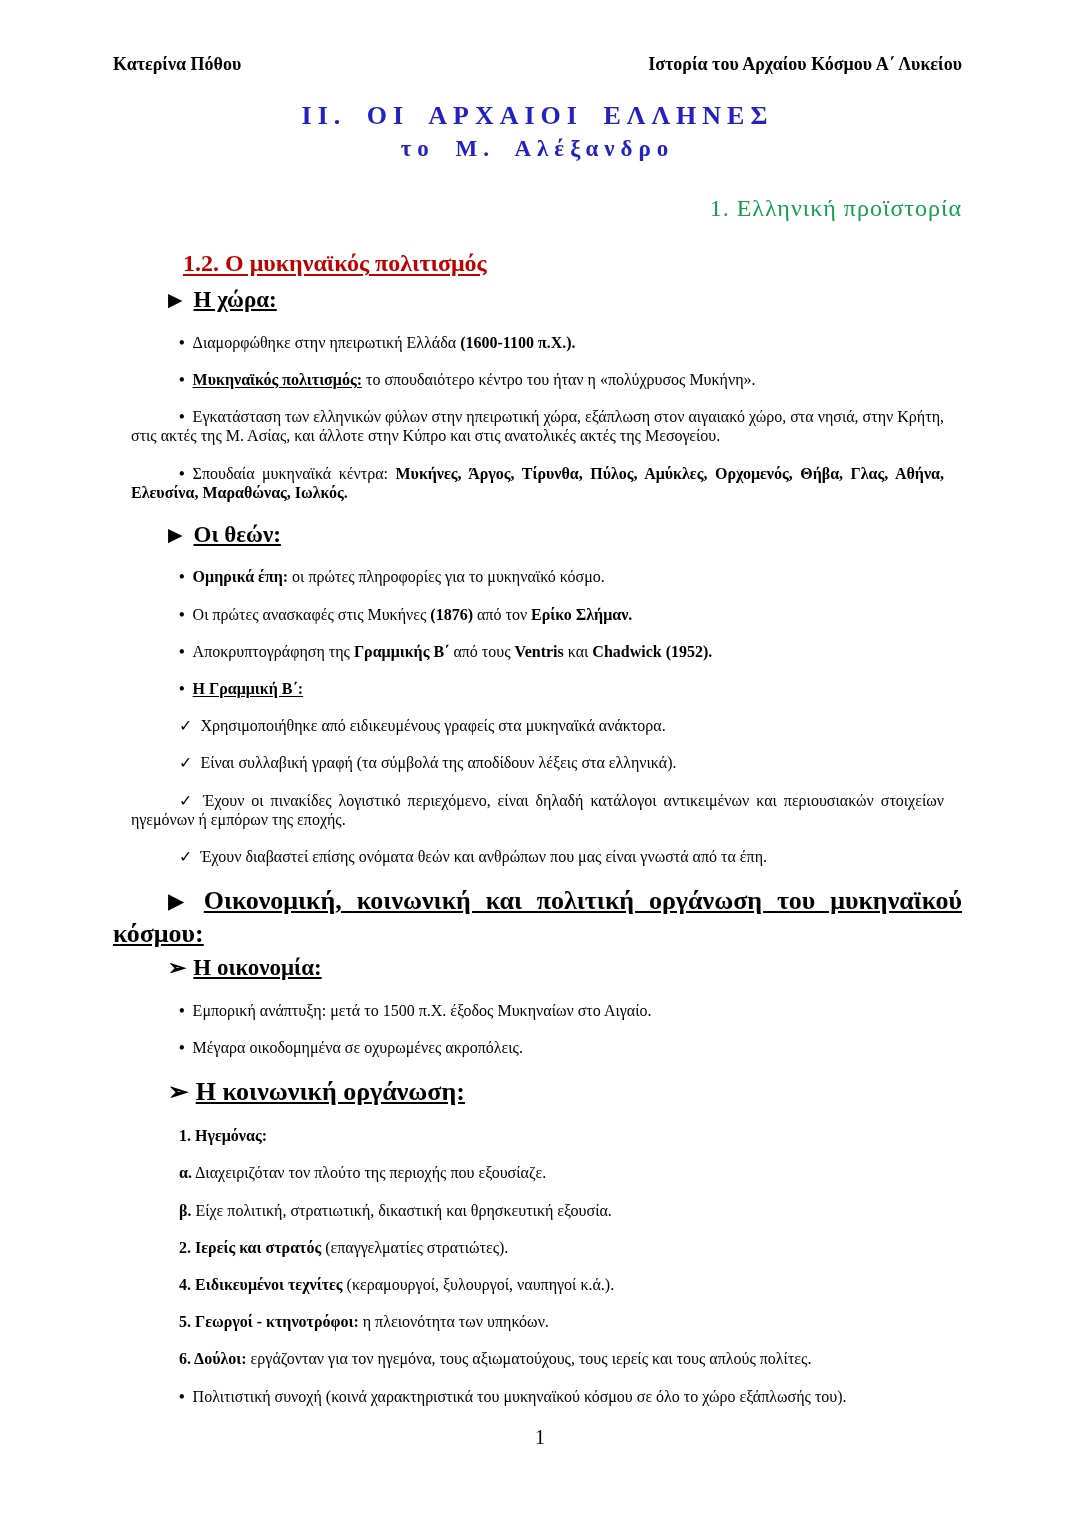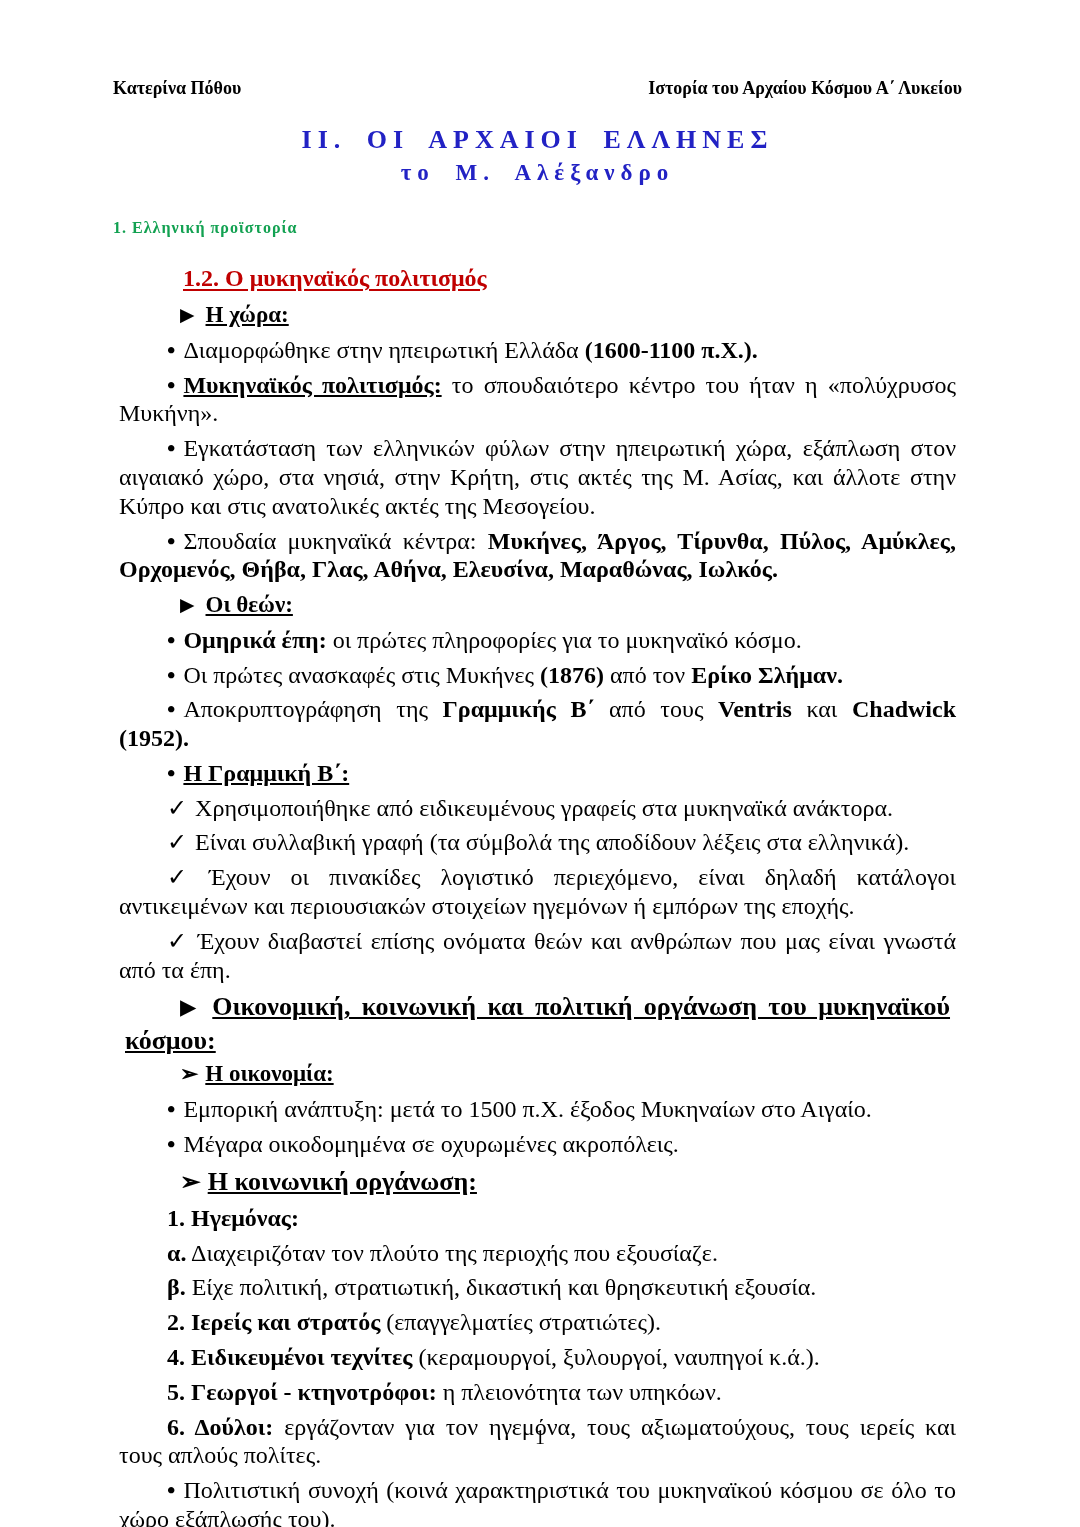--- a/index.html
+++ b/index.html
@@ -2,45 +2,45 @@
 <html lang="el" style="--title-blue: #2222c4; --chapter-green: #12a151; --section-red: #c00000;"><head>
 <meta charset="utf-8">
 <style>
   html,body{margin:0;padding:0;background:#ffffff;}
   .page{
     position:relative;
     width:1080px;height:1527px;
     margin:0 auto;
     background:#ffffff;
     box-sizing:border-box;
-    padding:78px 118px 0 113px;
+    padding:54px 118px 0 113px;
     overflow:hidden;
     font-family:"Liberation Serif","DejaVu Serif",serif;
     color:#000000;
   }
   
   .hdr{display:flex;justify-content:space-between;align-items:baseline;
        font-size:18px;font-weight:bold;margin-bottom:24px;}
   
   .title-block{text-align:center;font-weight:bold;color:var(--title-blue,#2222c4);margin-bottom:30px;}
   .title-line1{font-size:26px;letter-spacing:6px;word-spacing:8px;line-height:1.3;}
   .title-line2{font-size:23px;letter-spacing:6px;word-spacing:9px;line-height:1.42;}
   
-  .chapter{color:var(--chapter-green,#12a151);font-size:16px;font-weight:bold;
-           text-align:left;letter-spacing:1px;margin:26px 0 28px 0;}
+  .chapter{color:var(--chapter-green,#12a151);font-size:24px;font-weight:normal;
+           text-align:right;letter-spacing:1px;margin:26px 0 28px 0;}
   
   .section{color:var(--section-red,#c00000);font-size:24px;font-weight:bold;
            margin:0 0 8px 70px;}
   .section .u{text-decoration:underline;text-underline-offset:3px;}
   
   .body{}
-  .blk{margin:6px;font-size:24px;line-height:1.2;text-indent:48px;}
+  .blk{margin:18px;font-size:16px;line-height:1.2;text-indent:48px;}
   .blk.justify{text-align:justify;}
   .blk.space{margin-top:24px;}
-  .blk.ht,.blk.ha{font-size:23px;line-height:1.28;text-indent:55px;font-weight:bold;margin:2px 12px;}
+  .blk.ht,.blk.ha{font-size:23px;line-height:1.28;text-indent:55px;font-weight:bold;margin:2px 0;}
   .blk.lg{font-size:26px;}
   .b{font-weight:bold;}
   .u{text-decoration:underline;text-underline-offset:2px;}
   .mk{font-style:normal;}
   .mk-triangle{font-size:0.82em;margin-right:11px;position:relative;top:-1px;}
   .mk-arrow{font-size:0.95em;margin-right:7px;}
   .mk-bullet{font-weight:bold;margin-right:8px;}
   .mk-check{margin-right:8px;}
   
   .footer{position:absolute;left:0;bottom:78px;width:100%;

